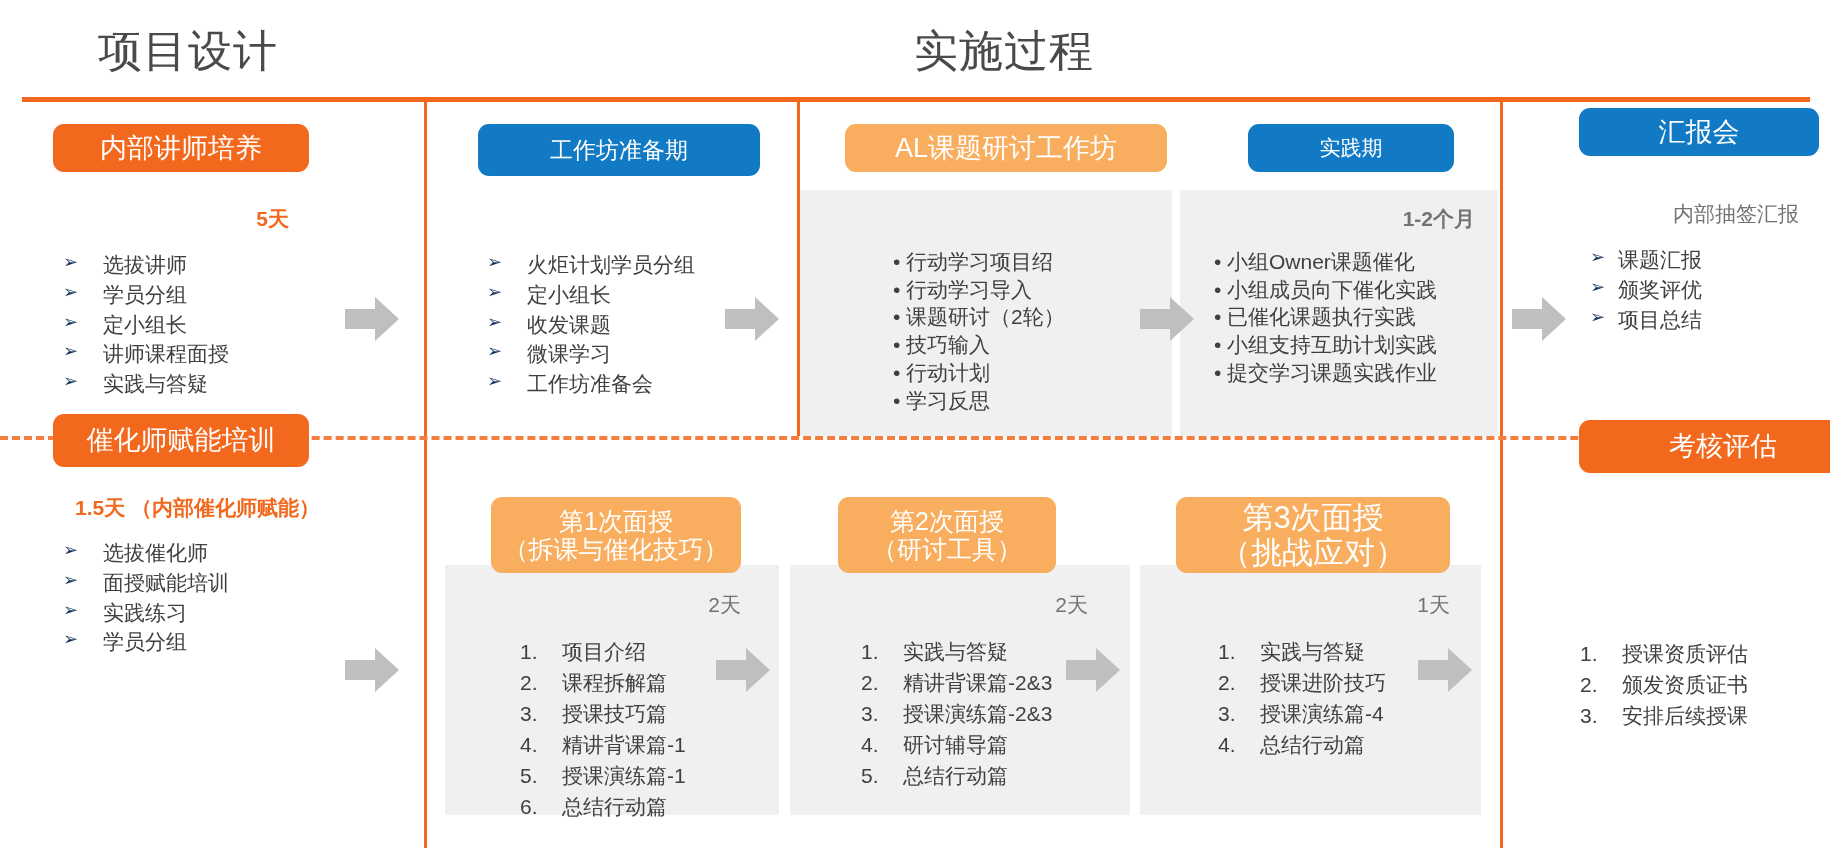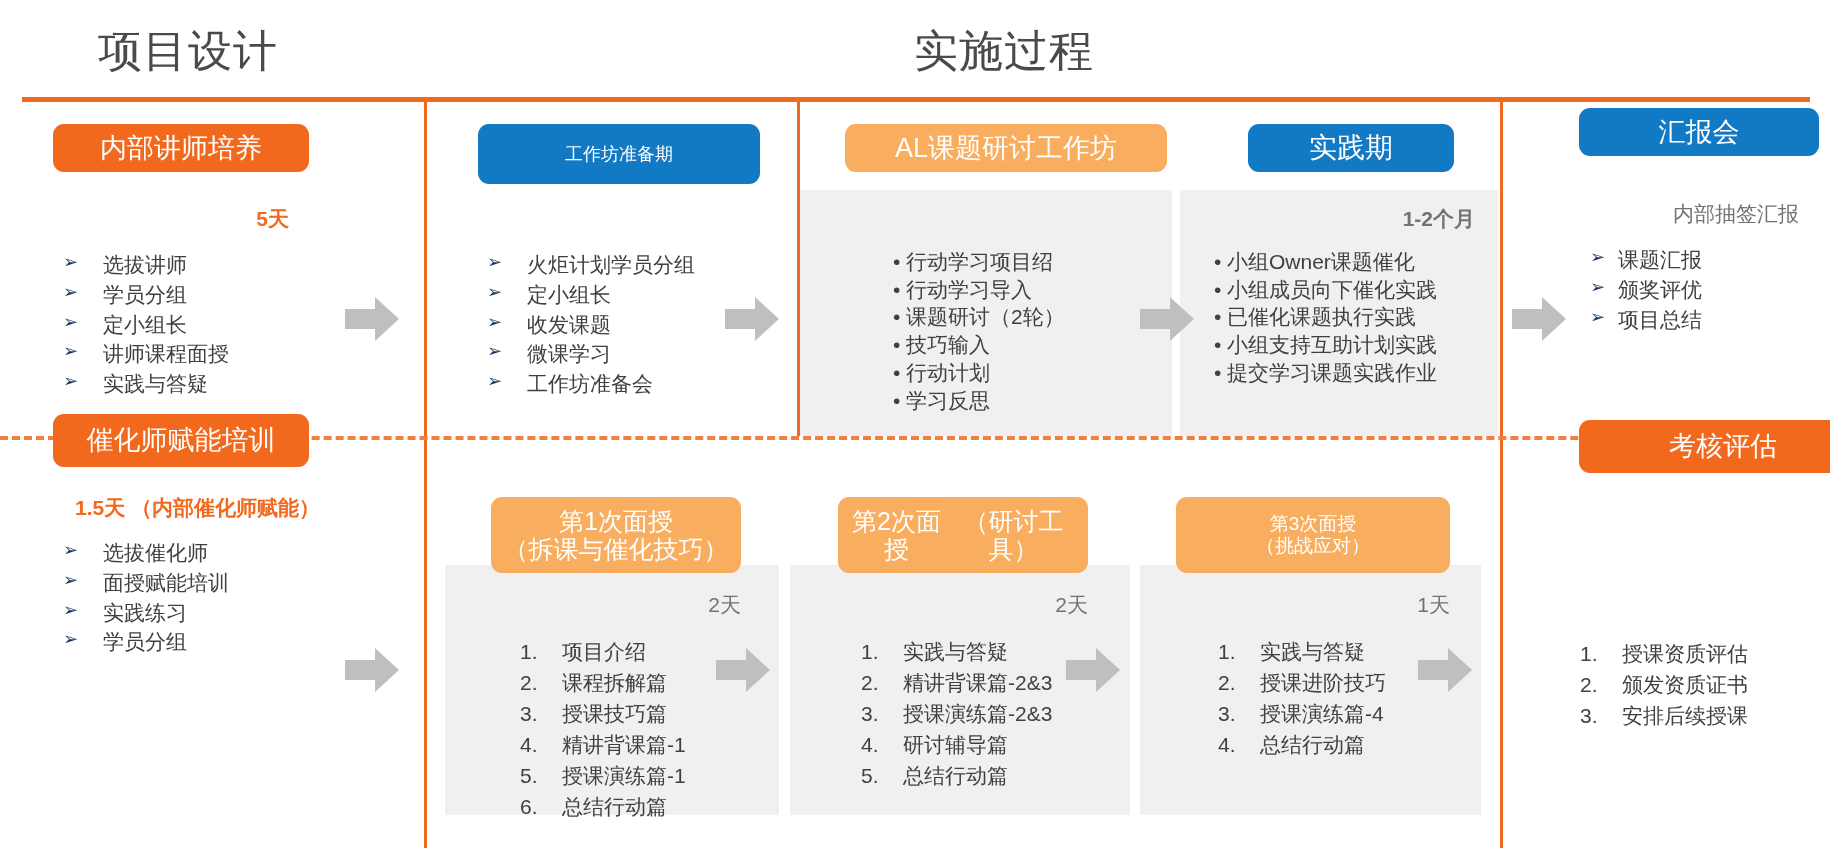--- a/index.html
+++ b/index.html
@@ -96,21 +96,21 @@
         <span class="tx">实践与答疑</span>
       </div>
   </div>
 
   <div class="arw" style="left:345px;top:295px;">
     <svg width="54" height="48" viewBox="0 0 54 48">
         <path d="M0,14 L30,14 L30,2 L54,24 L30,46 L30,34 L0,34 Z" fill="#BFBFBF"></path>
       </svg>
   </div>
 
-  <div class="pill blue b" style="left:458px;top:124px;width:282px;height:60px;font-size:18px;">工作坊准备期</div>
+  <div class="pill blue b" style="left:458px;top:124px;width:282px;height:52px;font-size:23px;">工作坊准备期</div>
   <div class="list" style="left:487px;top:250px;width:330px;">
     <div class="li">
         <span class="mk arrow">➢</span>
         <span class="tx">火炬计划学员分组</span>
       </div>
     <div class="li">
         <span class="mk arrow">➢</span>
         <span class="tx">定小组长</span>
       </div>
     <div class="li">
@@ -160,21 +160,21 @@
         <span class="tx">学习反思</span>
       </div>
   </div>
 
   <div class="arw" style="left:1140px;top:295px;">
     <svg width="54" height="48" viewBox="0 0 54 48">
         <path d="M0,14 L30,14 L30,2 L54,24 L30,46 L30,34 L0,34 Z" fill="#BFBFBF"></path>
       </svg>
   </div>
 
-  <div class="pill blue b" style="left:1228px;top:124px;width:206px;height:48px;font-size:28px;">实践期</div>
+  <div class="pill blue b" style="left:1228px;top:124px;width:206px;height:48px;font-size:21px;">实践期</div>
   <div class="dur b dark" style="left:1205px;top:205px;width:270px;">1-2个月</div>
   <div class="list" style="left:1214px;top:248px;width:300px;line-height:1.32;">
     <div class="li">
         <span class="mk dot">•</span>
         <span class="tx">小组Owner课题催化</span>
       </div>
     <div class="li">
         <span class="mk dot">•</span>
         <span class="tx">小组成员向下催化实践</span>
       </div>
@@ -277,21 +277,21 @@
         <span class="tx">总结行动篇</span>
       </div>
   </div>
 
   <div class="arw" style="left:716px;top:646px;">
     <svg width="54" height="48" viewBox="0 0 54 48">
         <path d="M0,14 L30,14 L30,2 L54,24 L30,46 L30,34 L0,34 Z" fill="#BFBFBF"></path>
       </svg>
   </div>
 
-  <div class="pill lightorange" style="left:838px;top:497px;width:250px;height:76px;font-size:25px;flex-direction:row;">
+  <div class="pill lightorange" style="left:838px;top:497px;width:218px;height:76px;font-size:25px;flex-direction:column;">
     <span>第2次面授</span>
     <span>（研讨工具）</span>
   </div>
   <div class="dur dark" style="left:838px;top:591px;width:250px;">2天</div>
   <div class="list" style="left:861px;top:636px;width:290px;line-height:1.48;">
     <div class="li">
         <span class="mk num">1.</span>
         <span class="tx">实践与答疑</span>
       </div>
     <div class="li">
@@ -311,21 +311,21 @@
         <span class="tx">总结行动篇</span>
       </div>
   </div>
 
   <div class="arw" style="left:1066px;top:646px;">
     <svg width="54" height="48" viewBox="0 0 54 48">
         <path d="M0,14 L30,14 L30,2 L54,24 L30,46 L30,34 L0,34 Z" fill="#BFBFBF"></path>
       </svg>
   </div>
 
-  <div class="pill lightorange" style="left:1176px;top:497px;width:274px;height:76px;font-size:19px;flex-direction:column;">
+  <div class="pill lightorange" style="left:1176px;top:497px;width:274px;height:76px;font-size:31px;flex-direction:column;">
     <span>第3次面授</span>
     <span>（挑战应对）</span>
   </div>
   <div class="dur dark" style="left:1176px;top:591px;width:274px;">1天</div>
   <div class="list" style="left:1218px;top:636px;width:280px;line-height:1.48;">
     <div class="li">
         <span class="mk num">1.</span>
         <span class="tx">实践与答疑</span>
       </div>
     <div class="li">

